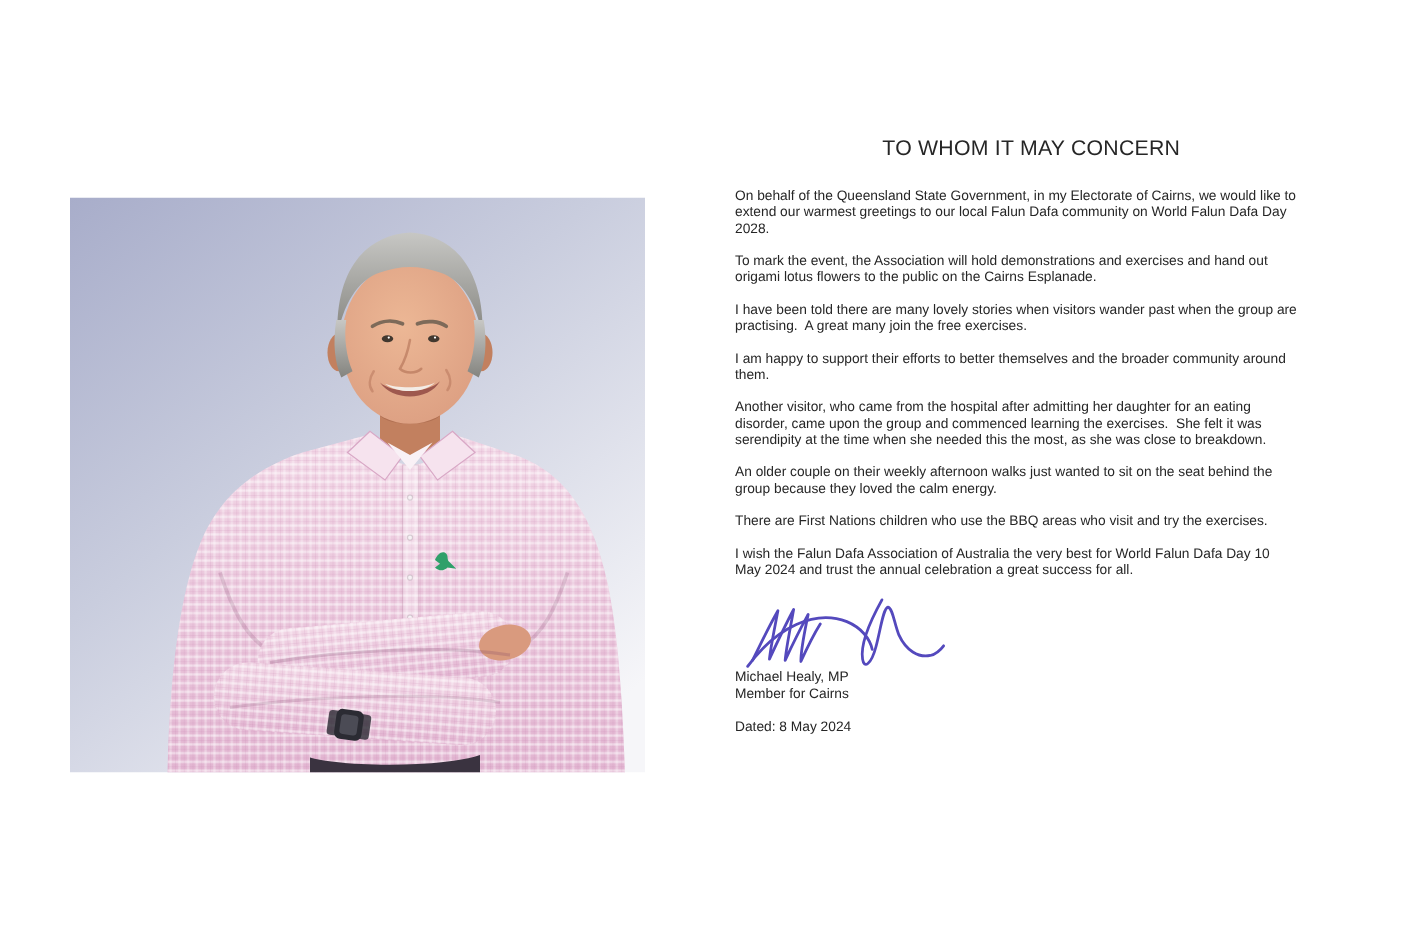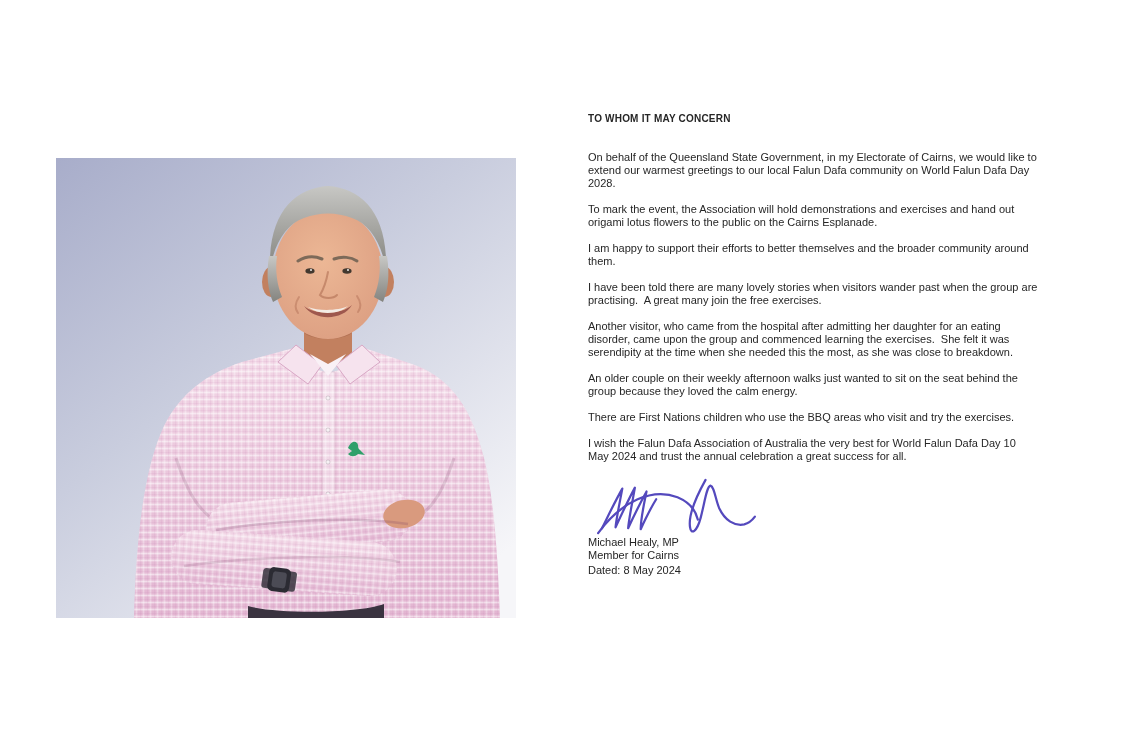--- a/index.html
+++ b/index.html
@@ -9,28 +9,28 @@
   }
   .photo{
     position:absolute;left:56px;top:158px;width:460px;height:460px;
   }
   .photo svg{display:block;width:460px;height:460px;}
   .letter{
     position:absolute;left:588px;top:112px;width:474px;
     color:var(--text,#262626);font-size:11px;line-height:13px;
   }
   .title{
-    font-weight:bold;font-size:10px;letter-spacing:.2px;
+    font-weight:normal;font-size:17px;text-align:center;letter-spacing:.2px;
     margin:0 0 26px 0;
   }
   .para{margin:0 0 13px 0;white-space:pre-wrap;}
   .sig-svg{display:block;margin:1px 0 0 4px;}
   .sig-path{stroke:var(--ink,#5449bd);fill:none;stroke-width:2.3;stroke-linecap:round;stroke-linejoin:round;}
   .sig-line{font-weight:normal;}
-  .dated{margin-top:2px;}
+  .dated{margin-top:14px;}
 
   
   .st-bg-a{stop-color:var(--c-bg_top,#a8adca);}
   .st-bg-b{stop-color:var(--c-bg_mid,#c9cdde);}
   .st-bg-c{stop-color:var(--c-bg_bottom,#f6f6f9);}
   .st-shirt-a{stop-color:var(--c-shirt_light,#f2d7e6);}
   .st-shirt-b{stop-color:var(--c-shirt_dark,#e2b5d1);}
   .st-hair-a{stop-color:var(--c-hair_light,#c7c7c4);}
   .st-hair-b{stop-color:var(--c-hair_dark,#84847f);}
   .st-skin-a{stop-color:#ecb795;}
@@ -144,24 +144,24 @@
 
 <div class="letter">
   <p class="title">TO WHOM IT MAY CONCERN</p>
 
   <div>
       <p class="para">On behalf of the Queensland State Government, in my Electorate of Cairns, we would like to
 extend our warmest greetings to our local Falun Dafa community on World Falun Dafa Day
 2028.</p>
       <p class="para">To mark the event, the Association will hold demonstrations and exercises and hand out
 origami lotus flowers to the public on the Cairns Esplanade.</p>
+      <p class="para">I have been told there are many lovely stories when visitors wander past when the group are
+practising.  A great many join the free exercises.</p>
       <p class="para">I am happy to support their efforts to better themselves and the broader community around
 them.</p>
-      <p class="para">I have been told there are many lovely stories when visitors wander past when the group are
-practising.  A great many join the free exercises.</p>
       <p class="para">Another visitor, who came from the hospital after admitting her daughter for an eating
 disorder, came upon the group and commenced learning the exercises.  She felt it was
 serendipity at the time when she needed this the most, as she was close to breakdown.</p>
       <p class="para">An older couple on their weekly afternoon walks just wanted to sit on the seat behind the
 group because they loved the calm energy.</p>
       <p class="para">There are First Nations children who use the BBQ areas who visit and try the exercises.</p>
       <p class="para">I wish the Falun Dafa Association of Australia the very best for World Falun Dafa Day 10
 May 2024 and trust the annual celebration a great success for all.</p>
     </div>
 

